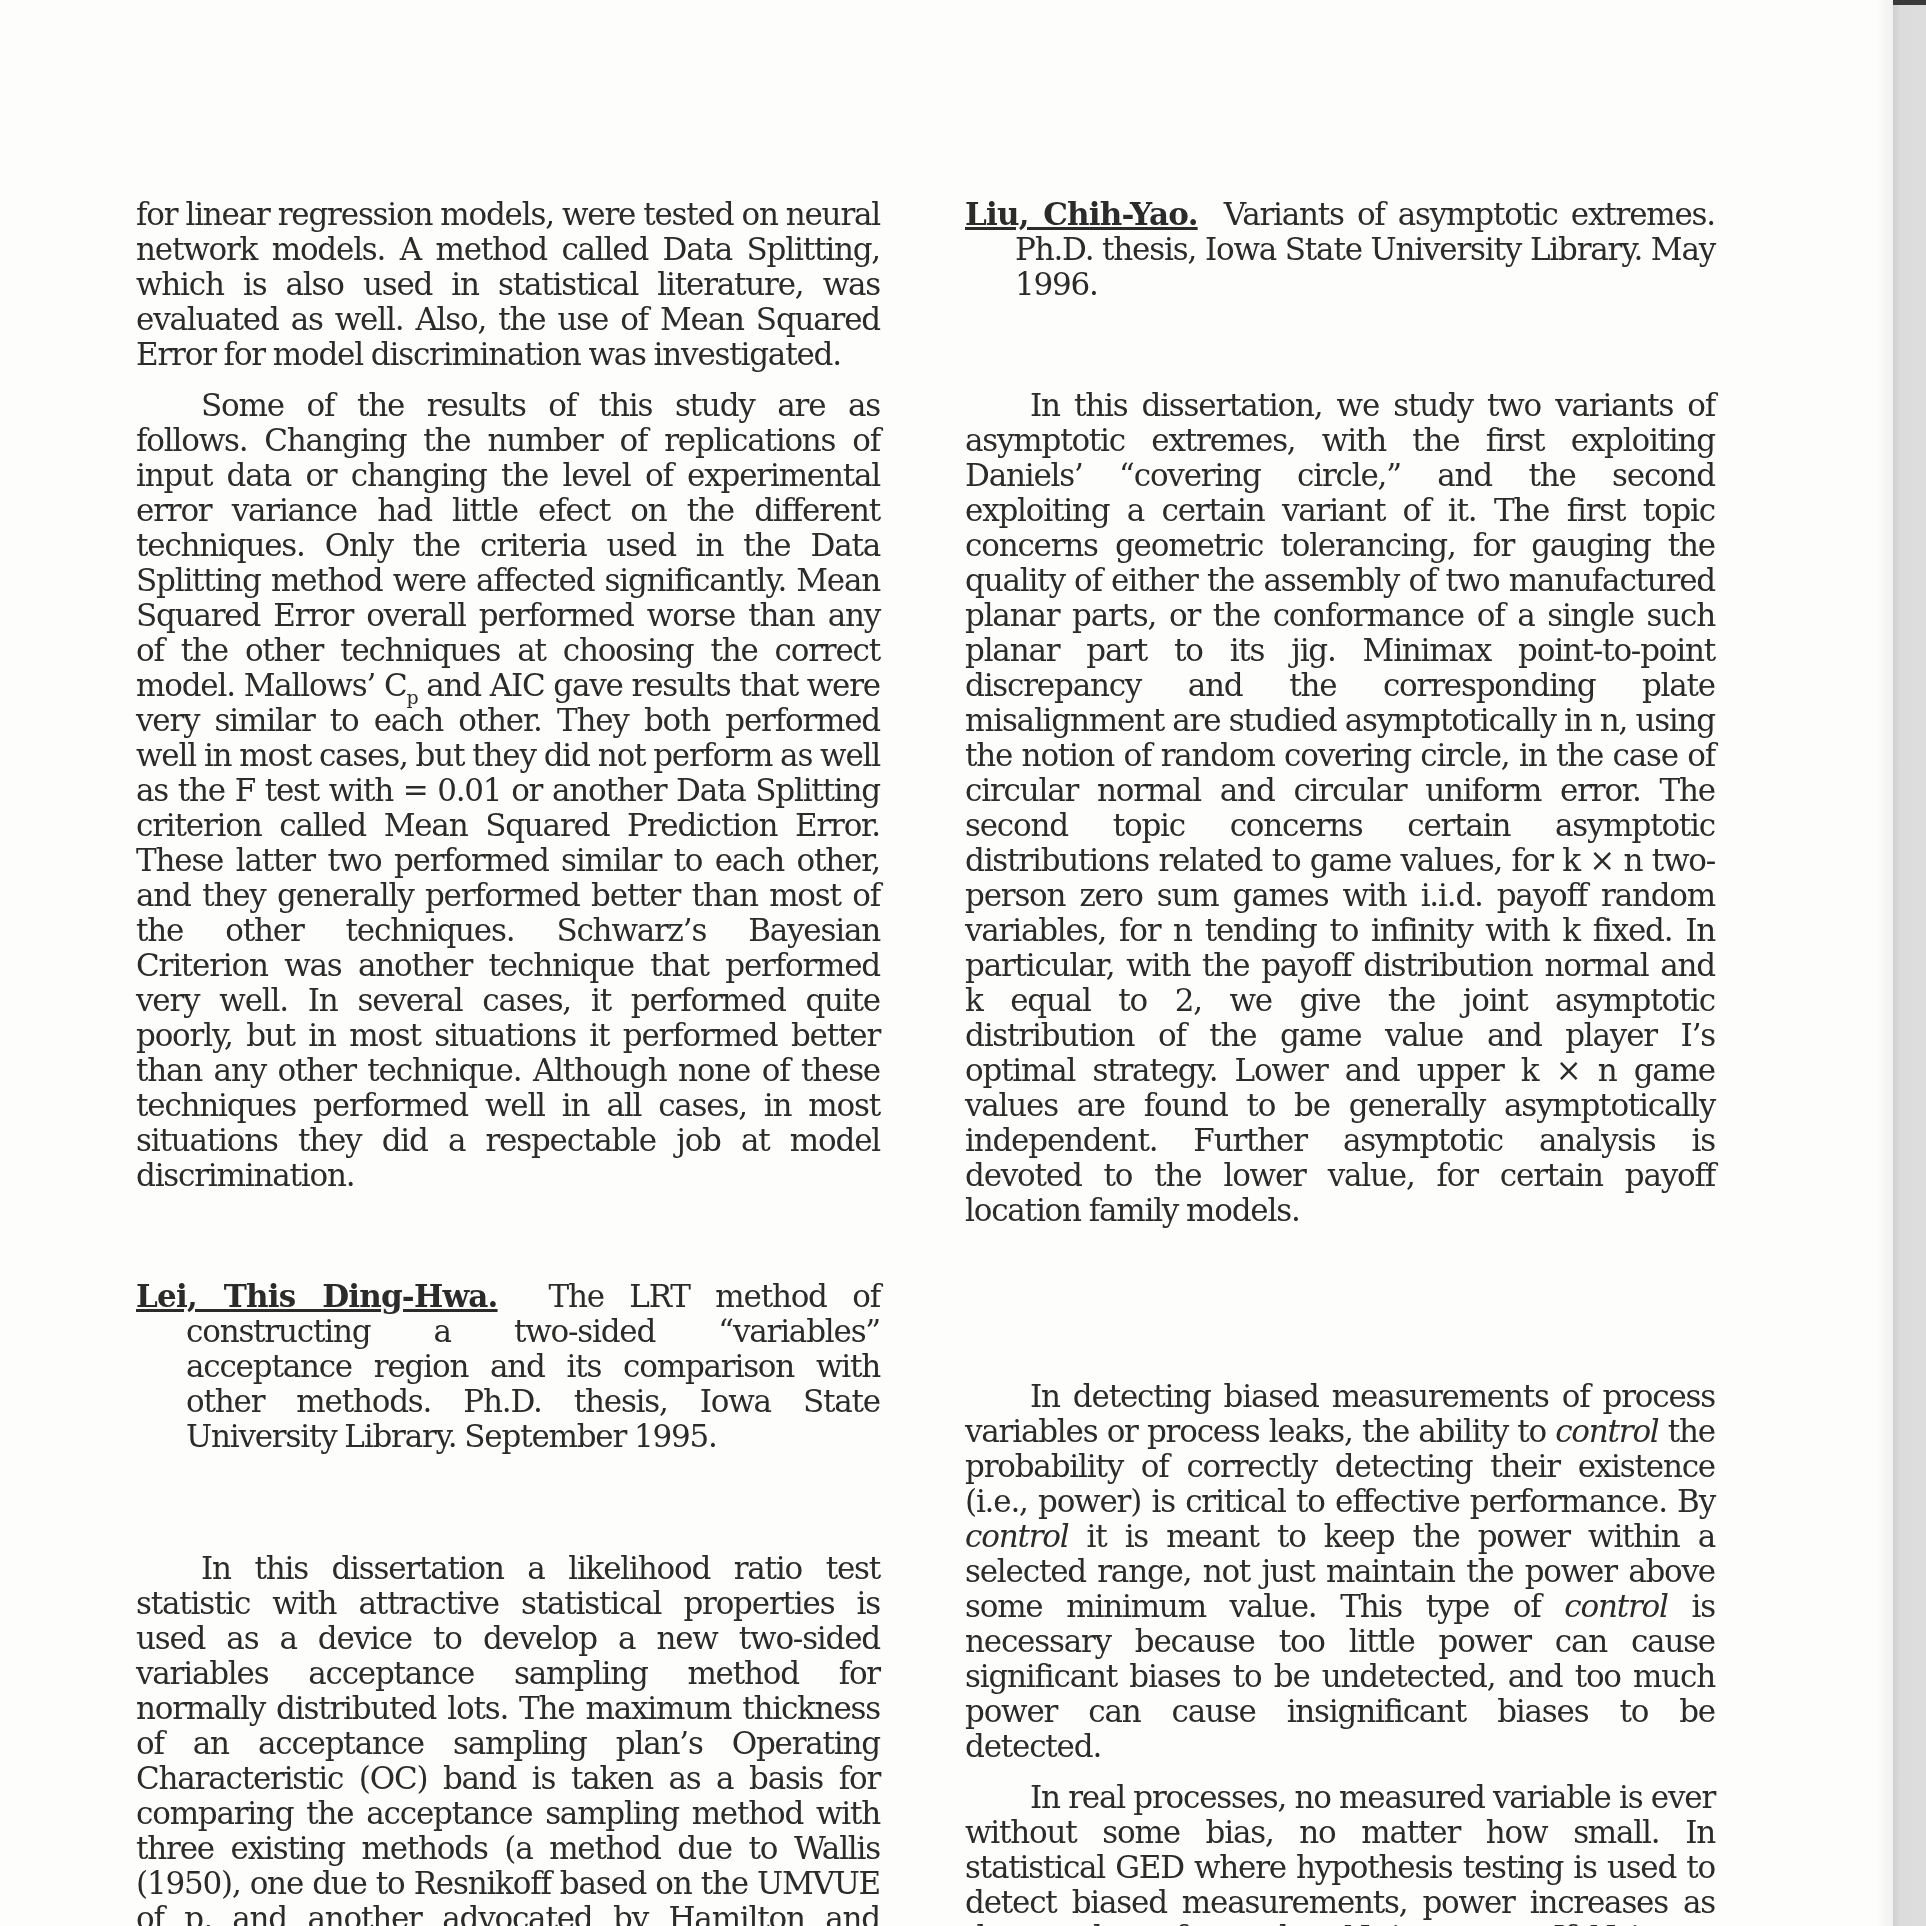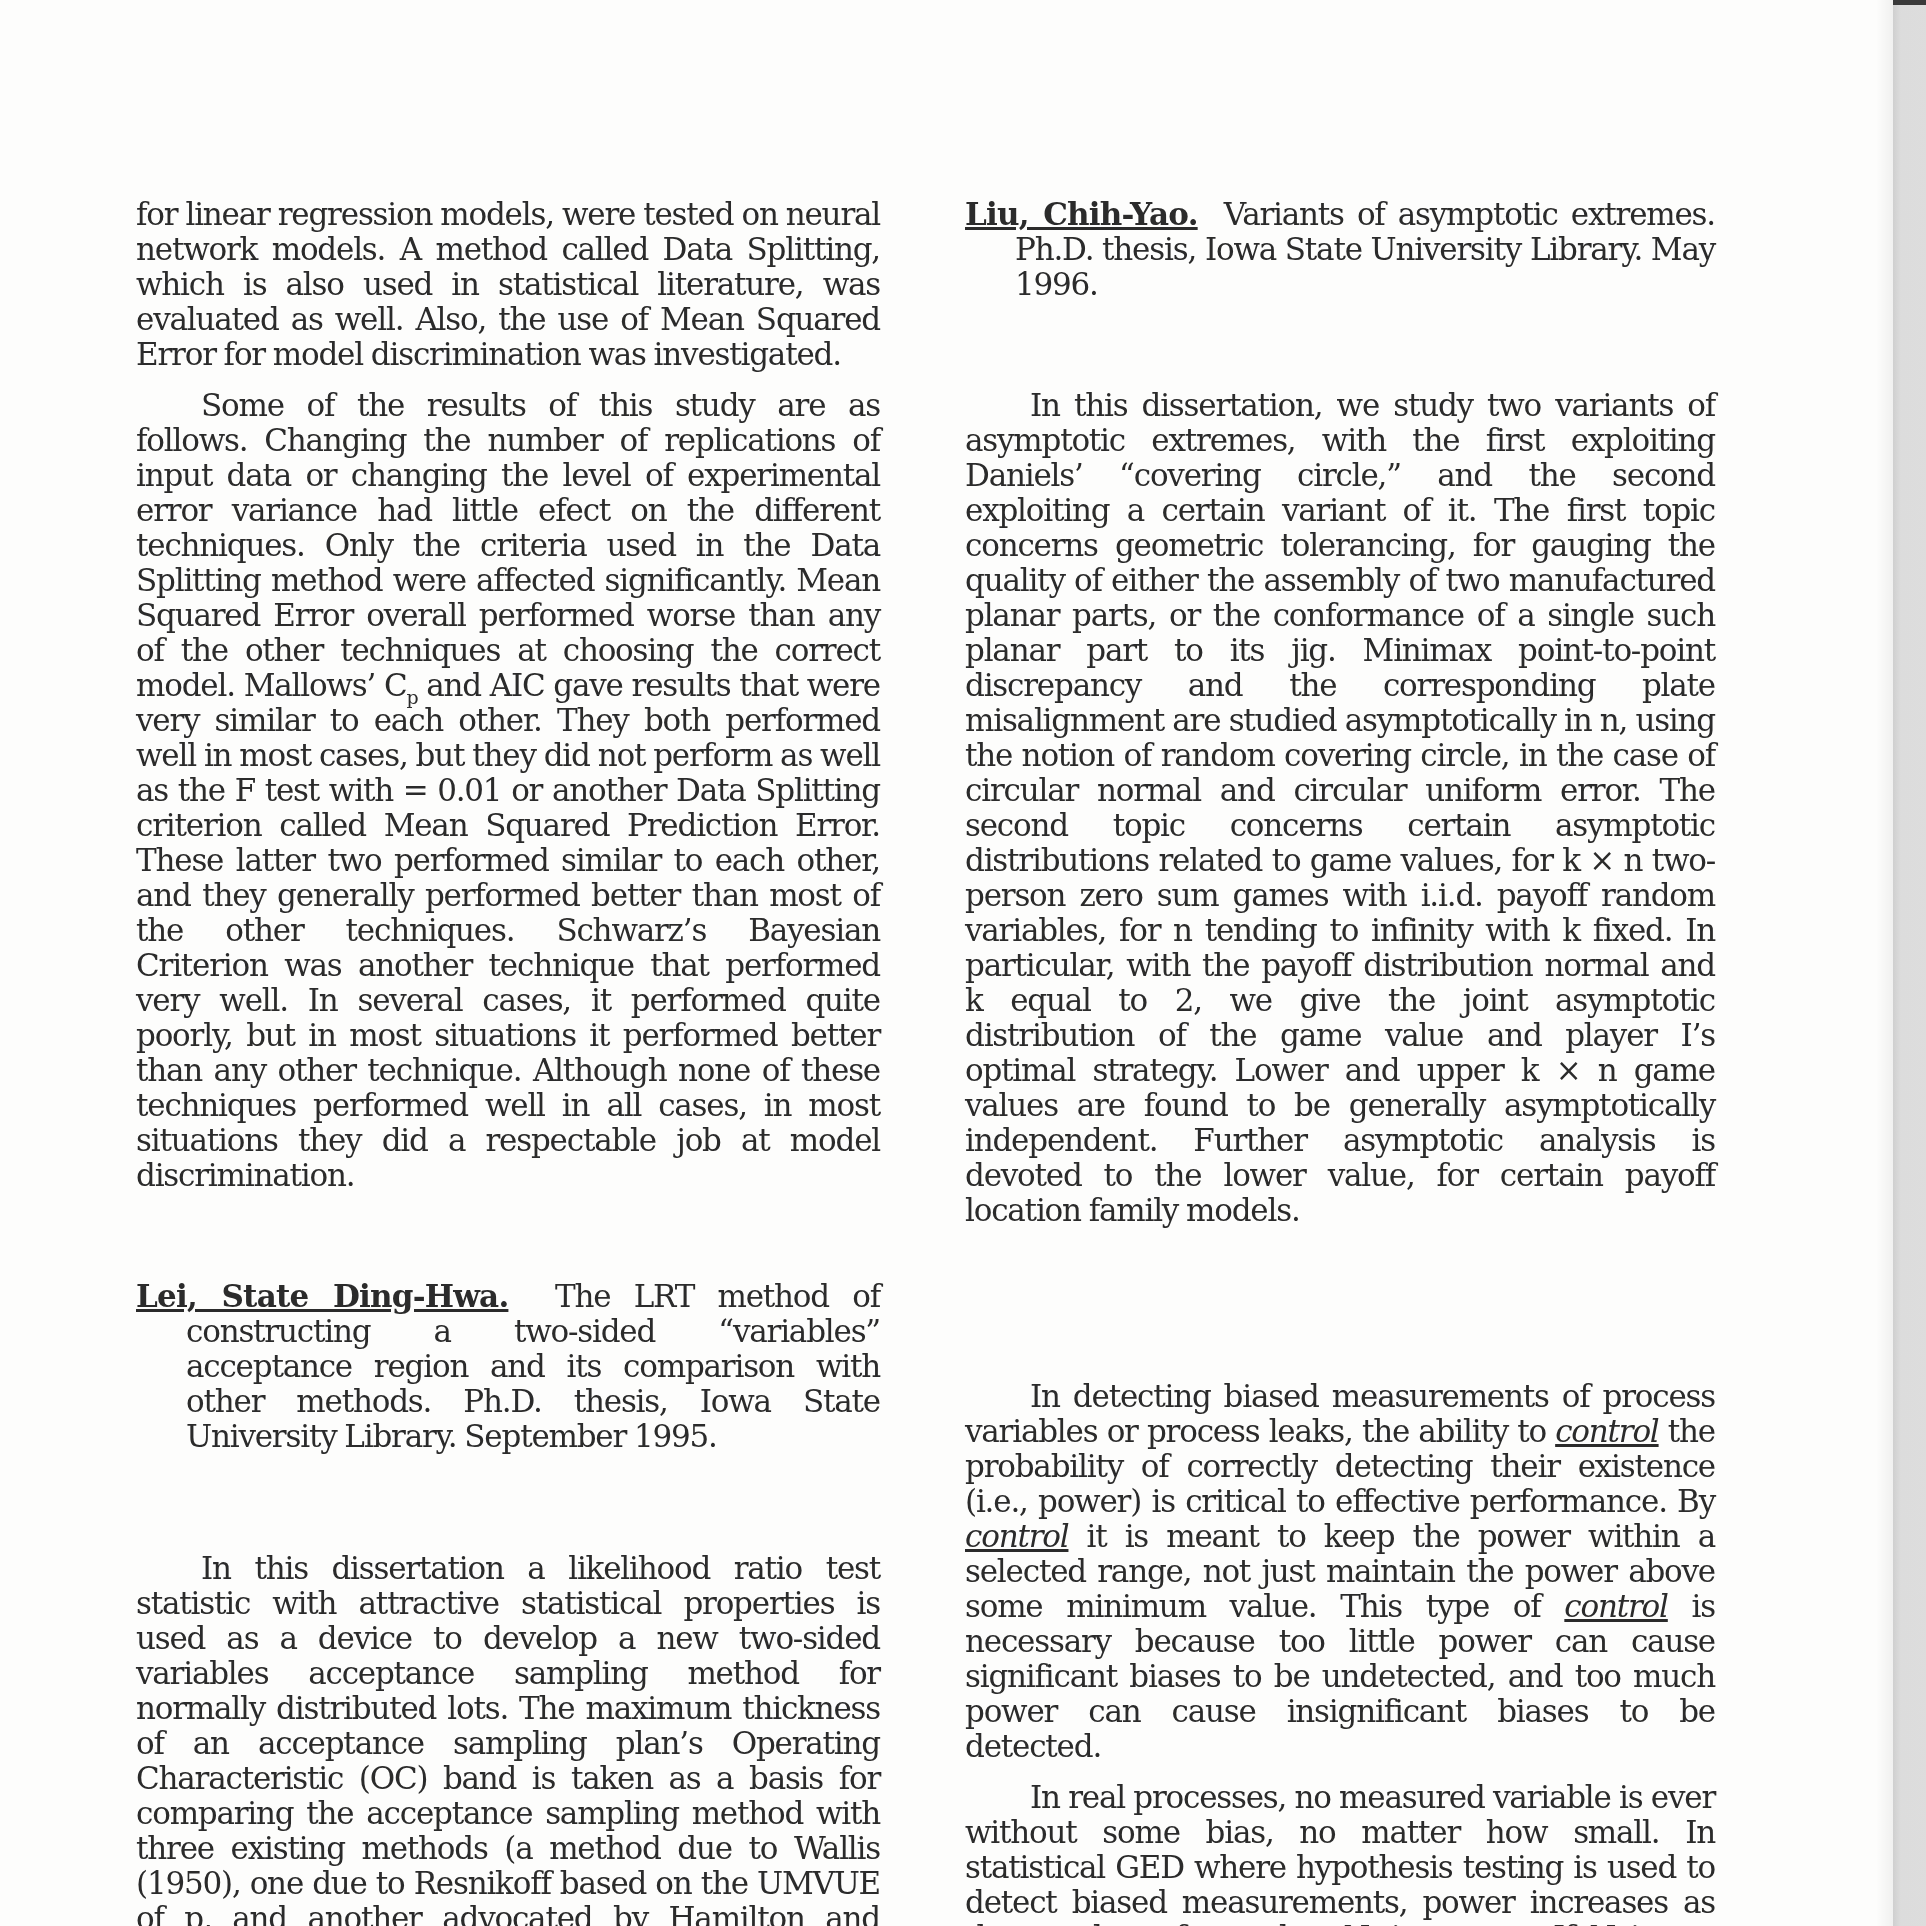--- a/index.html
+++ b/index.html
@@ -40,34 +40,34 @@
   p { margin: 16px; }
   .indent { text-indent: 65px; }
   .entry-head {
     padding-left: 50px; text-indent: -50px;
     text-align: justify;
   }
   .author { font-weight: bold; letter-spacing: -0.8px; text-decoration: underline; }
   .gap-md { height: 54px; }
   .gap-lg { height: 65px; }
   sub.cp { font-size: 19px; vertical-align: -7.7px; line-height: 0; }
-  i { font-style: italic; text-decoration: underline; }
+  i { font-style: italic; }
 </style>
 </head>
 <body>
 
 <div class="page">
 
   <div class="col col-left">
     <p>for linear regression models, were tested on neural network models.  A method called Data Splitting, which is also used in statistical literature, was evaluated as well.  Also, the use of Mean Squared Error for model discrimination was investigated.</p>
     <p class="indent"><span>Some of the results of this study are as follows. Changing the number of replications of input data or changing the level of experimental error variance had little efect on the different techniques.  Only the criteria used in the Data Splitting method were affected significantly.  Mean Squared Error overall performed worse than any of the other techniques at choosing the correct model.  Mallows’ C</span><sub class="cp">p</sub><span> and AIC gave results that were very similar to each other. They both performed well in most cases, but they did not perform as well as the F test with  = 0.01 or another Data Splitting criterion called Mean Squared Prediction Error.  These latter two performed similar to each other, and they generally performed better than most of the other techniques.  Schwarz’s Bayesian Criterion was another technique that performed very well.  In several cases, it performed quite poorly, but in most situations it performed better than any other technique.  Although none of these techniques performed well in all cases, in most situations they did a respectable job at model discrimination.</span></p>
 
     <div class="gap-md"></div>
 
-    <p class="entry-head"><span class="author">Lei, State Ding-Hwa.</span>&nbsp; <span>The LRT method of constructing a two-sided “variables” acceptance region and its comparison with other methods. Ph.D. thesis, Iowa State University Library.  September 1995.</span></p>
+    <p class="entry-head"><span class="author">Lei, This Ding-Hwa.</span>&nbsp; <span>The LRT method of constructing a two-sided “variables” acceptance region and its comparison with other methods. Ph.D. thesis, Iowa State University Library.  September 1995.</span></p>
 
     <div class="gap-lg"></div>
 
     <p class="indent">In this dissertation a likelihood ratio test statistic with attractive statistical properties is used as a device to develop a new two-sided variables acceptance sampling method for normally distributed lots. The maximum thickness of an acceptance sampling plan’s Operating Characteristic (OC) band is taken as a basis for comparing the acceptance sampling method with three existing methods (a method due to Wallis (1950), one due to Resnikoff based on the UMVUE of p, and another advocated by Hamilton and Lesperance (1995) based on the MLE of p).</p>
     <p class="indent">To implement and study the various variables acceptance sampling plans, FORTRAN programs have been written that produce acceptance regions for combination of sample size and producer’s risk (for a specified proportion defective).  After intensive computational effort, the following major conclusions have been reached.  For small sample sizes, the UMVUE method is still the best choice currently available.  However, an “optimized” LRT method will provide the best sampling plan for large sample sizes (say, n  ≥ 30).</p>
 
   </div>
 
   <div class="col col-right">
     <p class="entry-head"><span class="author">Liu, Chih-Yao.</span>&nbsp; <span>Variants of asymptotic extremes. Ph.D. thesis, Iowa State University Library. May 1996.</span></p>

